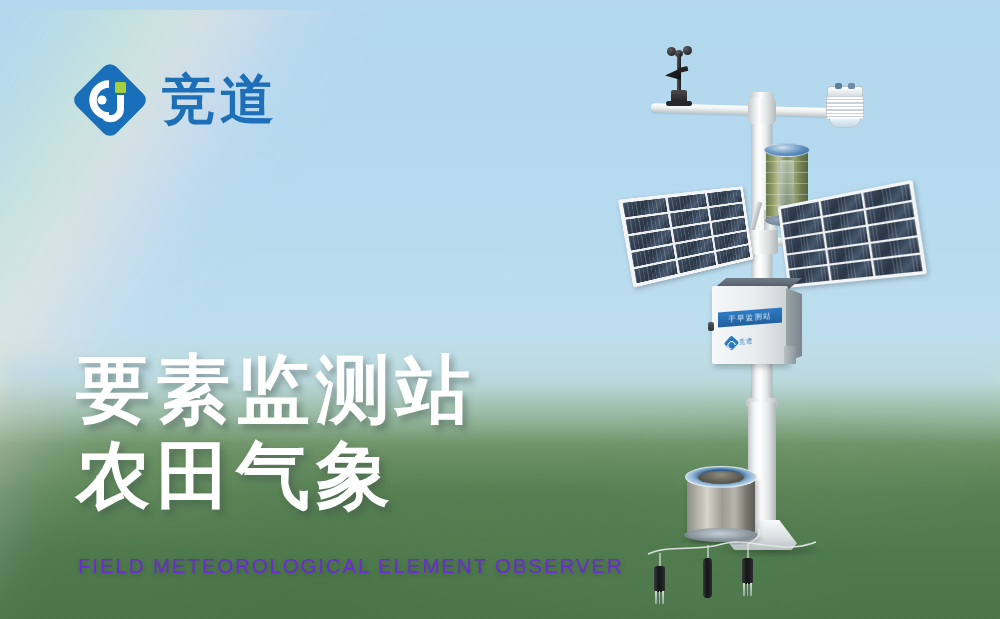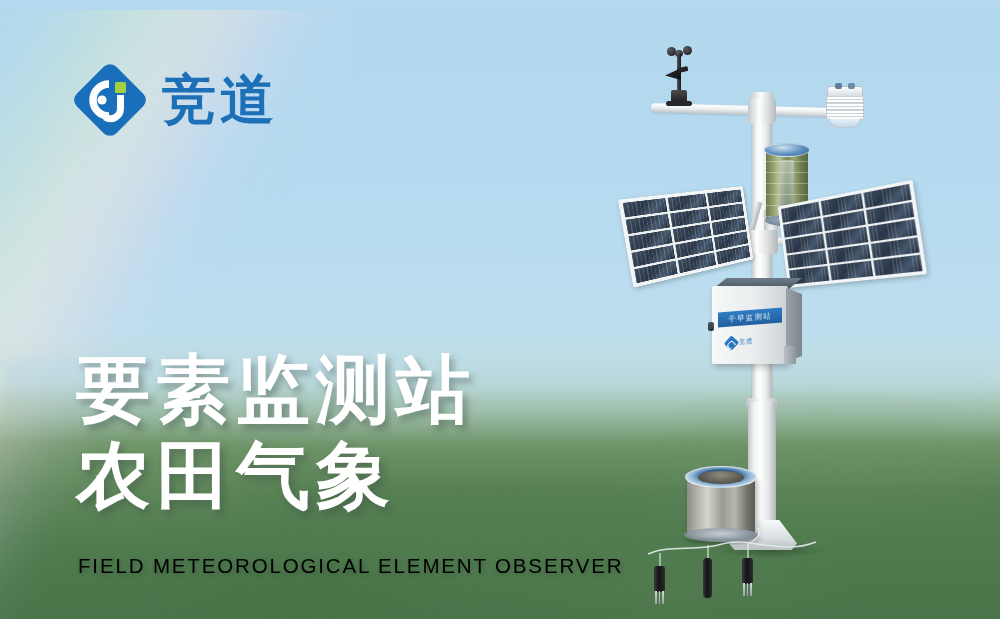--- a/index.html
+++ b/index.html
@@ -100,21 +100,21 @@
     color:#ffffff;
     font-size:74px; font-weight:bold;
     line-height:86px; letter-spacing:6px;
     text-shadow:4px 5px 7px rgba(60,80,70,.45);
     font-family:"DejaVu Sans","Liberation Sans",sans-serif;
     white-space:nowrap;
   }
   .headline .ln { display:block; }
   .subtitle {
     position:absolute; left:78px; top:544px;
-    color:#000000; font-size:20.5px; font-weight:500;
+    color:#6d28d9; font-size:20.5px; font-weight:500;
     letter-spacing:1.85px; white-space:nowrap;
     text-shadow:1px 2px 4px rgba(40,60,50,.4);
   }
 
   
   #station { position:absolute; left:0; top:0; width:1000px; height:619px; }
 
   
   .mast {
     position:absolute; left:752px; top:86px; width:20px; height:386px;

